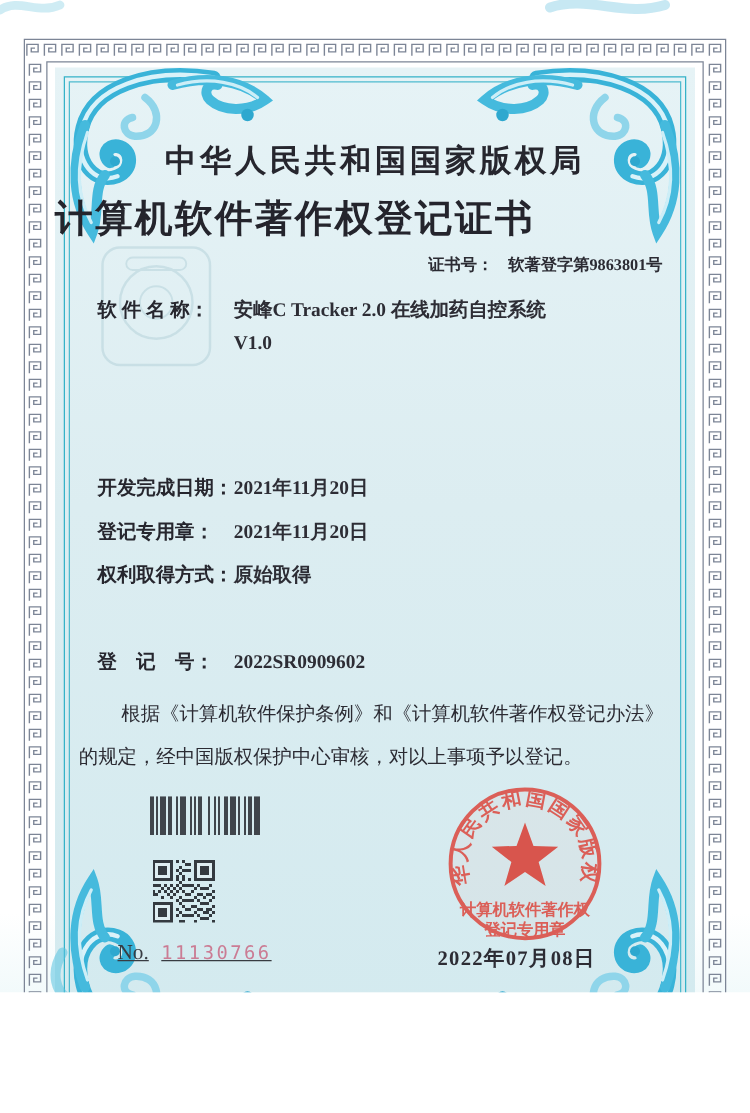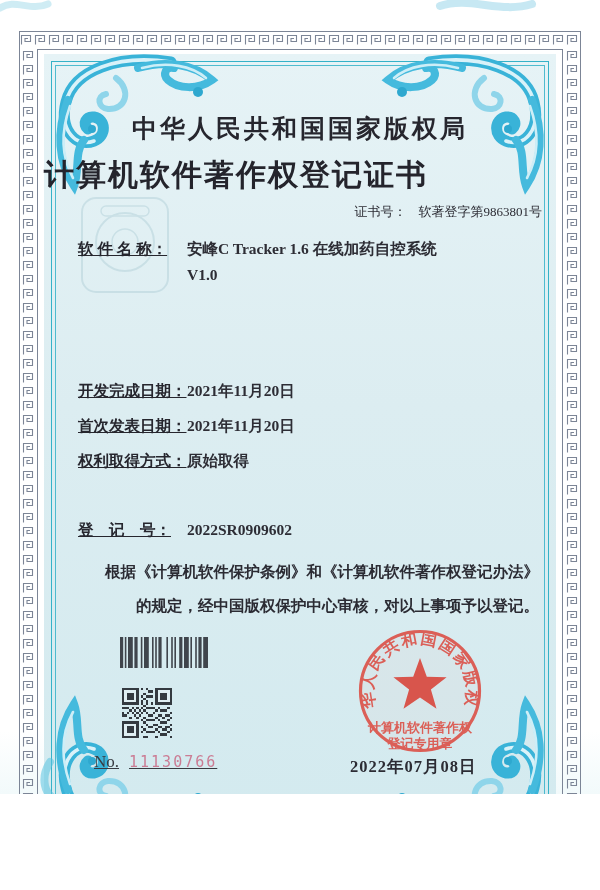--- a/index.html
+++ b/index.html
@@ -27,33 +27,33 @@
   .smudge{fill:none;stroke-linecap:round}
 
   .authority{
     position:absolute;left:44px;top:112px;width:512px;text-align:center;
     font-size:25px;font-weight:700;letter-spacing:3px;color:#26262e;margin:0;
   }
   .cert-title{
     position:absolute;left:44px;top:155px;width:512px;text-align:left;
     font-size:30px;font-weight:700;letter-spacing:2px;color:#24242c;margin:0;
   }
-  .certno{position:absolute;top:203px;right:58px;font-size:13px;font-weight:400;color:#2b2b33;}
+  .certno{position:absolute;top:203px;right:70px;font-size:13px;font-weight:700;color:#2b2b33;}
   .certno .certno-value{margin-left:12px;}
 
   .row{position:absolute;left:78px;font-size:15.5px;line-height:26px;}
-  .row .lab{font-weight:700;color:#26262e;text-decoration:underline;}
+  .row .lab{font-weight:700;color:#26262e;}
   .row .val{position:absolute;left:109px;top:0;width:270px;font-weight:600;color:#2d2d35;white-space:pre-line;}
   .row1{top:236px}.row2{top:305px}.row3{top:378px}.row4{top:413px}
   .row5{top:448px}.row6{top:483px}.row7{top:517px}
 
   .statement{
     position:absolute;left:63px;top:555px;width:476px;
-    font-size:15.5px;line-height:34px;font-weight:700;color:#2b2b33;
-    text-indent:34px;margin:0;text-align:right;
+    font-size:15.5px;line-height:34px;font-weight:400;color:#2b2b33;
+    text-indent:34px;margin:0;
   }
   .barcode{position:absolute;left:120px;top:637px;}
   .qr{position:absolute;left:122px;top:688px;}
   .serial{position:absolute;left:94px;top:752px;font-size:17px;color:#383c42;text-decoration:underline;}
   .serial .num{
     font-family:"DejaVu Sans Mono","Liberation Mono",monospace;
     font-size:15px;letter-spacing:2px;color:rgba(201,104,132,.85);margin-left:10px;
   }
   .seal{position:absolute;left:350px;top:622px;}
   .seal text{font-family:"Liberation Serif","DejaVu Serif",serif;font-weight:700;}
@@ -310,29 +310,29 @@
 
   <h1 class="authority">中华人民共和国国家版权局</h1>
   <h2 class="cert-title">计算机软件著作权登记证书</h2>
 
   <div class="certno">
     <span>证书号：</span><span class="certno-value">软著登字第9863801号</span>
   </div>
 
   <div class="row row1">
     <span class="lab">软 件 名 称：</span>
-    <span class="val">安峰C Tracker 1.6 在线加药自控系统
+    <span class="val">安峰C Tracker 2.0 在线加药自控系统
 V1.0</span>
   </div>
   <div class="row row3">
     <span class="lab">开发完成日期：</span>
     <span class="val">2021年11月20日</span>
   </div>
   <div class="row row4">
-    <span class="lab">首次发表日期：</span>
+    <span class="lab">登记专用章：</span>
     <span class="val">2021年11月20日</span>
   </div>
   <div class="row row5">
     <span class="lab">权利取得方式：</span>
     <span class="val">原始取得</span>
   </div>
   <div class="row row7">
     <span class="lab">登　记　号：</span>
     <span class="val">2022SR0909602</span>
   </div>

